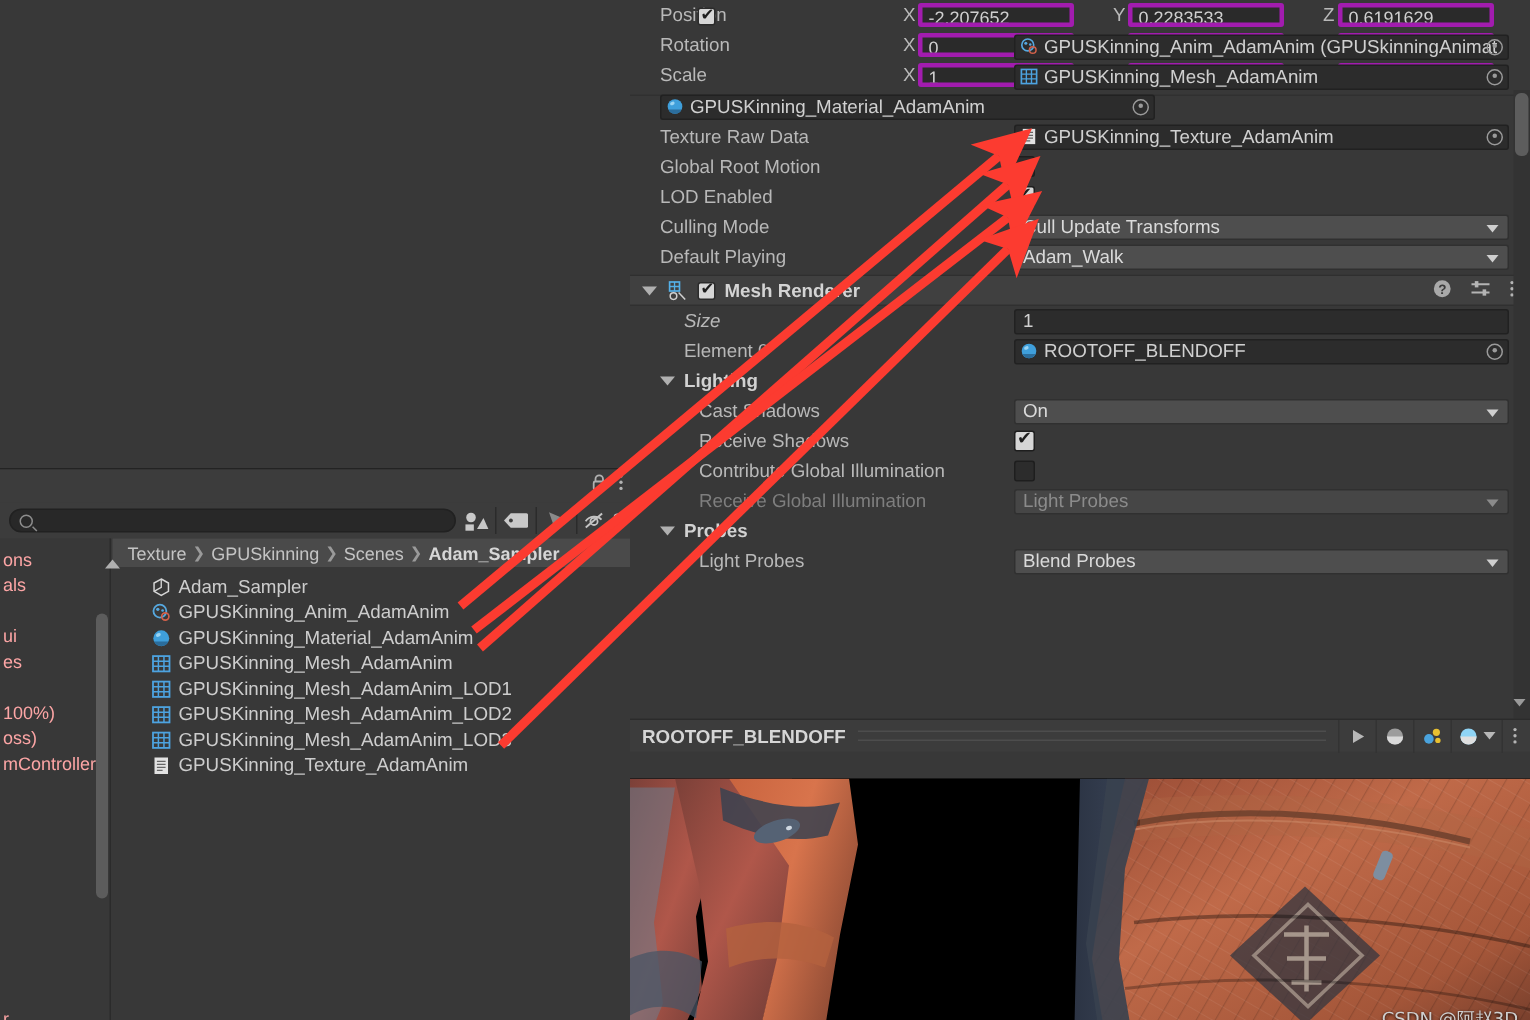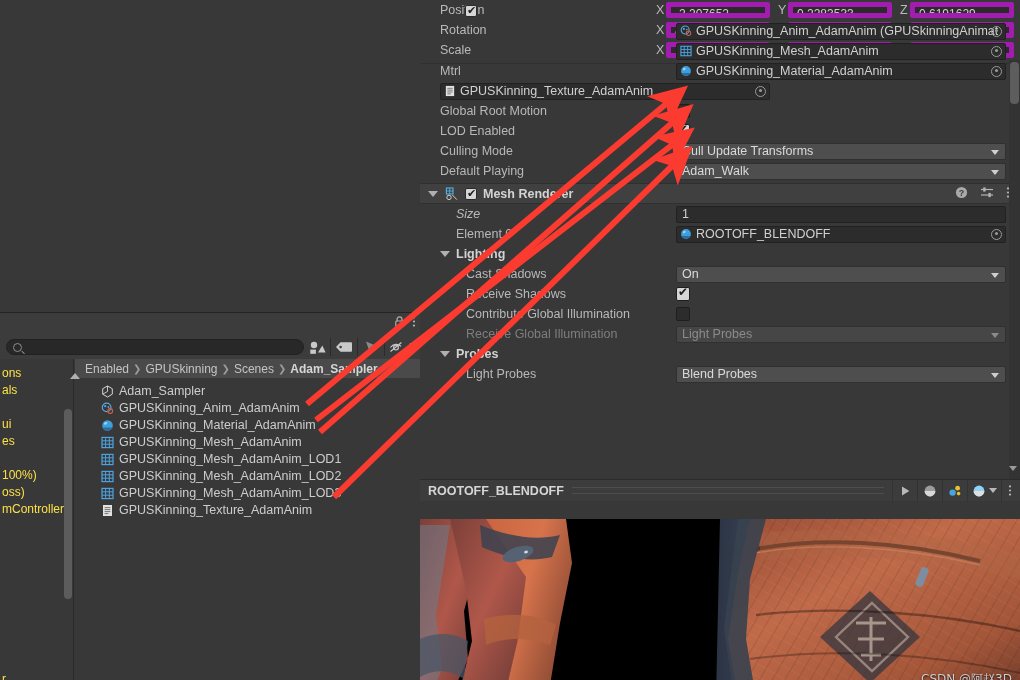--- a/index.html
+++ b/index.html
@@ -27,21 +27,21 @@
   #search-input-wrap { position:relative; margin-left:6px; width:298px; height:16px; background:#282828; border:1px solid #212121; border-radius:8px; display:flex; align-items:center; }
   #search-input-wrap .magn { margin-left:6px; width:9px; height:9px; border:1.4px solid #8d8d8d; border-radius:50%; position:relative; }
   #search-input-wrap .magn:after { content:""; position:absolute; right:-4px; bottom:-3px; width:4px; height:1.4px; background:#8d8d8d; transform:rotate(45deg); }
   #search-input-wrap input { background:transparent; border:0; outline:0; color:#c9c9c9; font-size:11px; font-family:"Liberation Sans",sans-serif; margin-left:4px; width:270px; }
 
   .tb-sep { width:1px; height:18px; background:#2b2b2b; }
   .tb-btn { width:26px; height:20px; display:flex; align-items:center; justify-content:center; }
 
   
   #tree-col { position:absolute; left:0; top:46px; width:74px; height:322px; background:#383838; border-right:1px solid #2b2b2b; overflow:hidden; }
-  .tree-row { height:17px; line-height:17px; font-size:12px; color:#fde047; white-space:nowrap; padding-left:2px; }
+  .tree-row { height:17px; line-height:17px; font-size:12px; color:#fca5a5; white-space:nowrap; padding-left:2px; }
   .tree-spacer { height:17px; }
   #tree-thumb { position:absolute; right:1px; top:50px; width:8px; height:190px; background:#5c5c5c; border-radius:4px; }
 
   
   #file-col { position:absolute; left:75px; top:46px; width:345px; height:322px; background:#383838; }
   #breadcrumb { height:19px; background:#4a4a4a; display:flex; align-items:center; padding-left:6px; gap:4px; font-size:12px; color:#c4c4c4; }
   #breadcrumb .crumb-last { font-weight:bold; color:#d6d6d6; }
   #breadcrumb .sep { color:#9a9a9a; font-size:10px; }
   #bc-collapse { position:absolute; left:-11px; top:4px; width:0;height:0; border-left:5px solid transparent; border-right:5px solid transparent; border-bottom:6px solid #b0b0b0; }
 
@@ -54,21 +54,21 @@
   
   #inspector { position:absolute; left:420px; top:0; width:600px; height:680px; background:#383838; }
 
   
   #transform-block { position:absolute; left:0; top:0; width:600px; height:64px; background:#383838; border-bottom:1px solid #303030;}
   .tr-row { height:20px; display:flex; align-items:center; padding-left:20px; }
   .tr-name { width:230px; color:#b9b9b9; font-size:12.5px; }
   .vec3 { display:flex; align-items:center; gap:0; }
   .vec-item { display:flex; align-items:center; }
   .vec-axis { width:12px; text-align:left; color:#b9b9b9; font-size:12.5px; padding-left:2px;}
-  .vec-field { width:104px; height:16px; background:#2a2a2a; border:5px solid #a21caf; color:#cfcfcf; font-size:12px; line-height:14px; padding-left:4px; border-radius:2px; margin-right:6px; overflow:hidden; white-space:nowrap;}
+  .vec-field { width:104px; height:16px; background:#2a2a2a; border:3px solid #a21caf; color:#cfcfcf; font-size:12px; line-height:14px; padding-left:4px; border-radius:2px; margin-right:24px; overflow:hidden; white-space:nowrap;}
 
   
   .comp-header { height:21px; background:#404040; border-top:1px solid #2f2f2f; border-bottom:1px solid #303030; display:flex; align-items:center; padding-left:8px; gap:6px; }
   .foldout { width:0;height:0; border-left:5px solid transparent; border-right:5px solid transparent; border-top:6px solid #b0b0b0; margin-right:1px;}
   .comp-title { font-weight:bold; font-size:12.5px; color:#d4d4d4; }
   .comp-right { margin-left:auto; display:flex; align-items:center; gap:12px; padding-right:10px; }
   .cb { width:12px; height:12px; background:#d6d6d6; border:1px solid #2b2b2b; border-radius:2px; position:relative; }
   .cb.checked:after { content:"✔"; position:absolute; left:1px; top:-3px; font-size:11px; color:#1d1d1d; line-height:14px;}
   .cb-empty { width:14px; height:14px; background:#2c2c2c; border:1px solid #1e1e1e; border-radius:2px; }
   .cb-empty.on { background:#d6d6d6; }
@@ -195,21 +195,21 @@
       <div class="tree-row">r</div>
 
       <div id="tree-thumb"></div>
     </div>
 
     <div id="file-col">
       <div id="breadcrumb">
         <span style="position:relative;">
           <span id="bc-collapse"></span>
         </span>
-        <span>Enabled</span>
+        <span>Texture</span>
         <span class="sep">❯</span>
         <span>GPUSkinning</span>
         <span class="sep">❯</span>
         <span>Scenes</span>
         <span class="sep">❯</span>
         <span class="crumb-last">Adam_Sampler</span>
       </div>
 
       <div style="height:5px;"></div>
 
@@ -426,35 +426,35 @@
             <line x1="1" y1="4.8" x2="12" y2="4.8" stroke="#4da3e0" stroke-width="1"></line>
             <line x1="1" y1="8.2" x2="12" y2="8.2" stroke="#4da3e0" stroke-width="1"></line>
           </svg>
       </span>
       <span class="of-label">GPUSKinning_Mesh_AdamAnim</span>
       <span class="of-target"></span>
     </span>
   </div>
 
   <div class="prop-row">
-    <span class="prop-name">Mtrl</span>
     <span class="objfield">
       <span class="ic">
         <svg width="12" height="12" viewBox="0 0 13 13">
             <circle cx="6.5" cy="6.5" r="5.3" fill="#3f9fdb"></circle>
             <path d="M1.7 8.6 A5.3 5.3 0 0 0 11.3 8.6 Z" fill="#2b6d9c"></path>
             <ellipse cx="4.6" cy="4.3" rx="1.7" ry="1.2" fill="#9ad4f3" transform="rotate(-25 4.6 4.3)"></ellipse>
           </svg>
       </span>
       <span class="of-label">GPUSKinning_Material_AdamAnim</span>
       <span class="of-target"></span>
     </span>
   </div>
 
   <div class="prop-row">
+    <span class="prop-name">Texture Raw Data</span>
     <span class="objfield">
       <span class="ic">
         <svg width="12" height="12" viewBox="0 0 13 13">
             <rect x="2" y="1" width="9" height="11" fill="#e2e2e2"></rect>
             <line x1="3.6" y1="3.6" x2="9.4" y2="3.6" stroke="#666" stroke-width="0.9"></line>
             <line x1="3.6" y1="5.6" x2="9.4" y2="5.6" stroke="#666" stroke-width="0.9"></line>
             <line x1="3.6" y1="7.6" x2="9.4" y2="7.6" stroke="#666" stroke-width="0.9"></line>
             <line x1="3.6" y1="9.6" x2="7.4" y2="9.6" stroke="#666" stroke-width="0.9"></line>
           </svg>
       </span>

